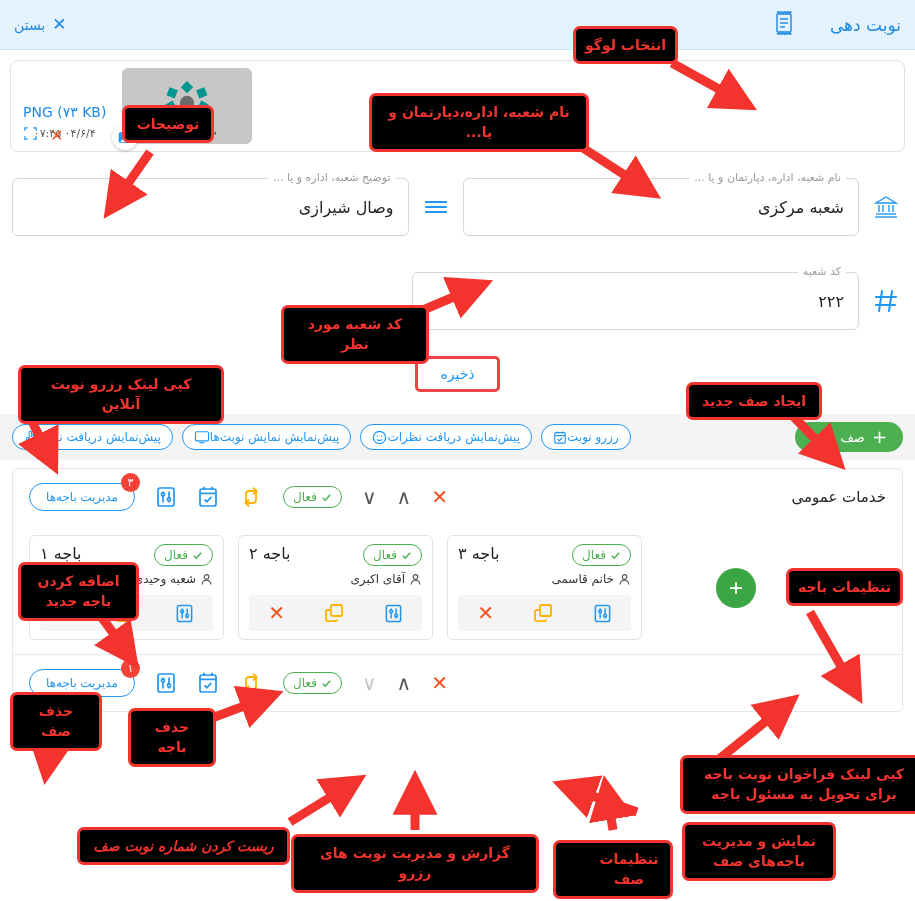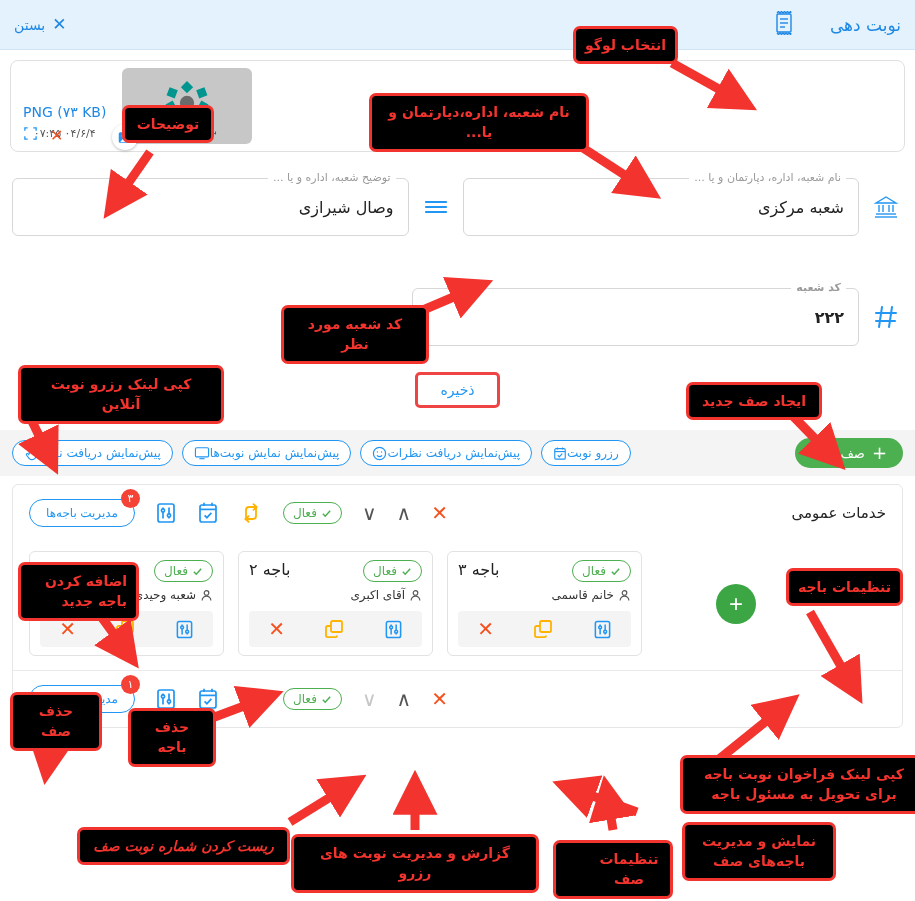--- a/index.html
+++ b/index.html
@@ -92,21 +92,21 @@
   .field-legend {
     position:absolute; top:-8px; right:12px;
     background:#fff; padding:0 5px;
     font-size:11px; color:#9a9a9a;
   }
   .field-value { font-size:16px; color:#222; }
   .field-icon { color:#2196f3; font-size:24px; width:34px; text-align:center; flex:0 0 34px;}
   .field-icon svg { display:block; margin:0 auto;}
 
   .row-two { margin-top:26px; }
-  .row-code { margin-top:52px;font-weight:bold; }
+  .row-code { margin-top:36px; }
 
   
   .save-wrap { display:flex; justify-content:center; margin-top:26px; }
   .btn-save {
     border:3px solid #ef4444; color:#2196f3; background:#fff;
     border-radius:5px; padding:7px 22px; font-size:14px; cursor:pointer;
     font-family:inherit;
   }
 
   
@@ -607,21 +607,21 @@
     <line x1="290" y1="822" x2="345" y2="788"></line>
   </g>
 </svg>
 
 <div class="anno" style="left:573px;top:26px;width:105px;">انتخاب لوگو</div>
 <div class="anno" style="left:369px;top:93px;width:220px;">نام شعبه، اداره،دپارتمان و یا...</div>
 <div class="anno" style="left:122px;top:105px;width:92px;">توضیحات</div>
 <div class="anno" style="left:281px;top:305px;width:148px;">کد شعبه مورد نظر</div>
 <div class="anno" style="left:18px;top:365px;width:206px;">کپی لینک رزرو نوبت آنلاین</div>
 <div class="anno" style="left:686px;top:382px;width:136px;">ایجاد صف جدید</div>
-<div class="anno" style="left:18px;top:562px;width:121px;text-align:right;">اضافه کردن
+<div class="anno" style="left:18px;top:562px;width:121px;">اضافه کردن
 باجه جدید</div>
 <div class="anno" style="left:786px;top:568px;width:117px;">تنظیمات باجه</div>
 <div class="anno" style="left:10px;top:692px;width:92px;">حذف صف</div>
 <div class="anno" style="left:128px;top:708px;width:88px;">حذف باجه</div>
 <div class="anno" style="left:680px;top:755px;width:248px;">کپی لینک فراخوان نوبت باجه
 برای تحویل به مسئول باجه</div>
 <div class="anno" style="left:682px;top:822px;width:154px;">نمایش و مدیریت
 باجه‌های صف</div>
 <div class="anno" style="left:553px;top:840px;width:120px;padding-left:41px;">تنظیمات صف</div>
 <div class="anno" style="left:291px;top:834px;width:248px;">گزارش و مدیریت نوبت های رزرو</div>

